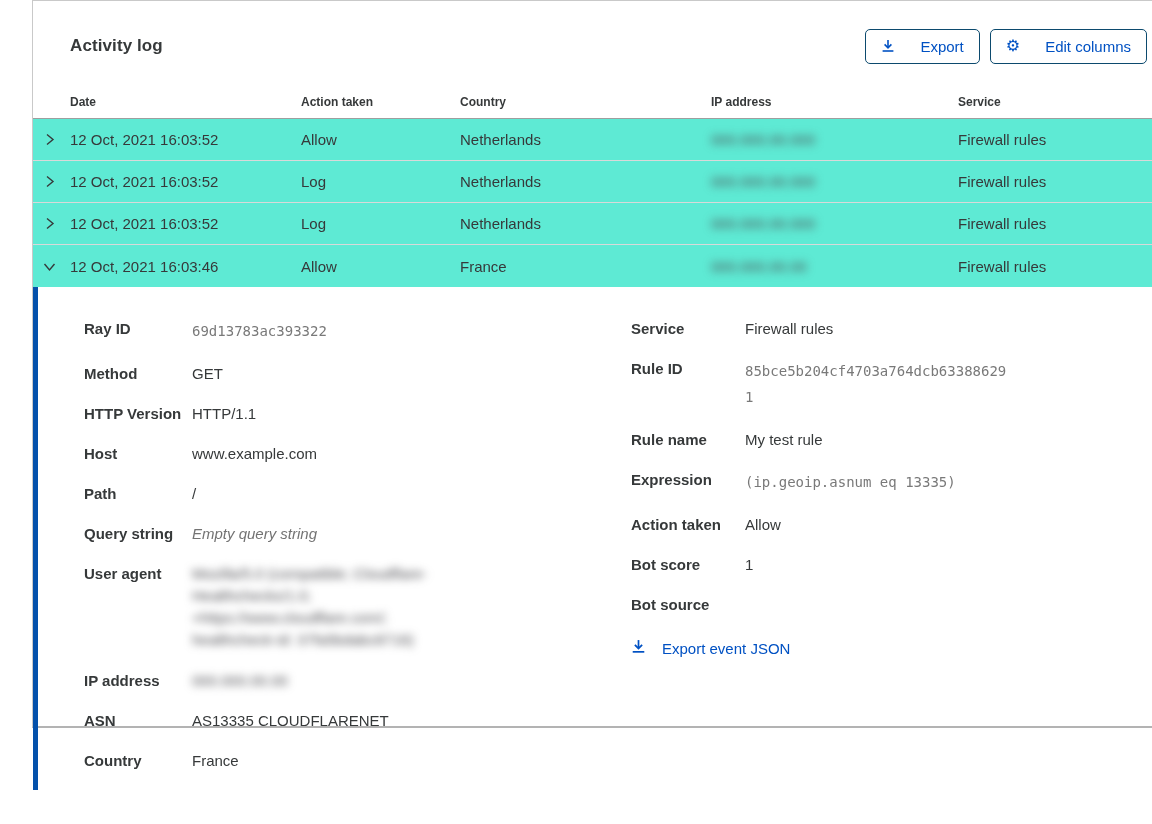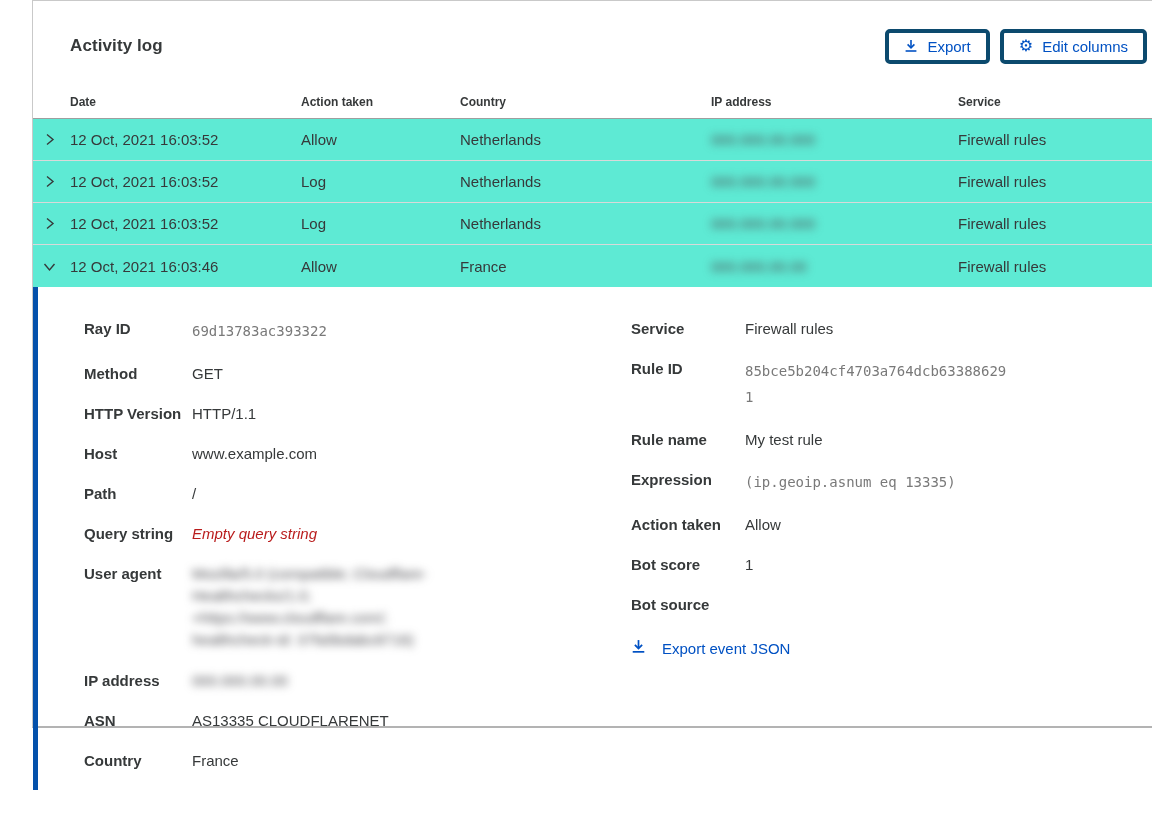--- a/index.html
+++ b/index.html
@@ -19,24 +19,24 @@
   }
   
   .topbar {
     height:90px; flex:0 0 auto;
     display:flex; align-items:center; justify-content:space-between;
     padding:0 36px 0 37px;
   }
   .title { font-size:17px; font-weight:700; letter-spacing:.1px; }
   .actions { display:flex; gap:10px; }
   .btn {
-    display:inline-flex; align-items:center; gap:9px;
+    display:inline-flex; align-items:center; gap:25px;
     height:35px; padding:0 15px;
     background:#fff;
-    border:4px solid #0c4a6e; border-radius:5px;
+    border:1px solid #0c4a6e; border-radius:5px;
     color:#0051c3; font-size:15px; font-weight:400;
     cursor:pointer; font-family:inherit;
   }
   .btn svg { display:block; }
   .gear-glyph { font-size:16px; line-height:1; }
   
   .grid {
     display:grid;
     grid-template-columns:37px 231px 159px 251px 247px 1fr;
     align-items:center;
@@ -73,21 +73,21 @@
   .col-right { flex:1 1 auto; }
   .field { display:flex; margin-bottom:19px; line-height:21px; }
   .field .lbl { flex:0 0 108px; font-weight:700; }
   .col-right .field .lbl { flex:0 0 114px; }
   .field .val { flex:1 1 auto; }
   .mono {
     font-family:"DejaVu Sans Mono","Liberation Mono",monospace;
     font-size:14px; color:#797979; line-height:26px;
   }
   .val.wrap-ruleid { max-width:262px; word-break:break-all; }
-  .italic-empty { font-style:italic; color:#b91c1c; }
+  .italic-empty { font-style:italic; color:#737373; }
   .ua-val { max-width:272px; line-height:22px; }
   .link-row { display:flex; align-items:center; gap:10px; margin-top:24px; }
   .link {
     color:#0051c3; font-size:15px; text-decoration:none;
     display:inline-flex; align-items:center; gap:16px; cursor:pointer;
   }
 </style>
 </head>
 <body>
 

